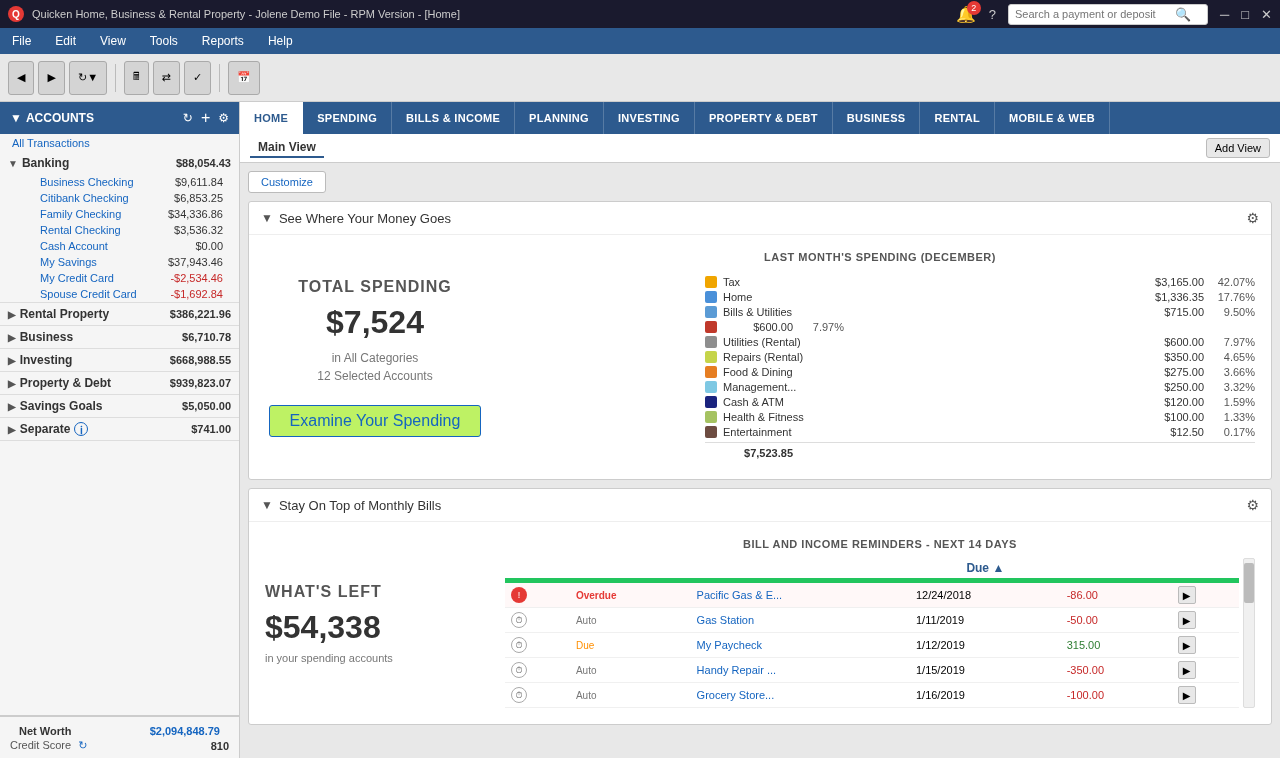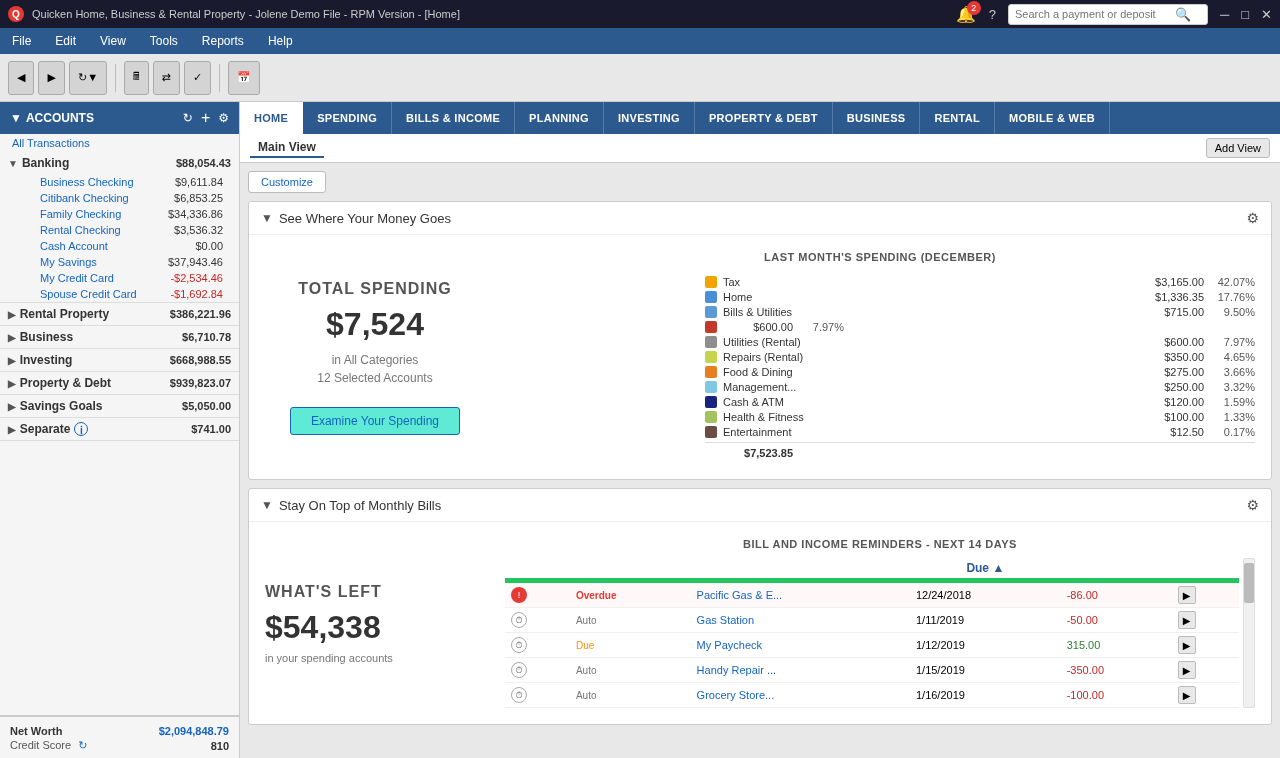--- a/index.html
+++ b/index.html
@@ -36,21 +36,21 @@
     .sidebar-content { flex: 1; overflow-y: auto; }
     .sidebar-link { color: #1565c0; font-size: 11px; padding: 3px 12px; display: block; cursor: pointer; }
     .sidebar-group { border-bottom: 1px solid #ddd; }
     .sidebar-group-header { padding: 4px 8px; display: flex; align-items: center; justify-content: space-between; cursor: pointer; font-size: 12px; font-weight: bold; color: #333; }
     .sidebar-group-total { color: #333; font-size: 11px; }
     .sidebar-item { padding: 2px 16px; display: flex; justify-content: space-between; cursor: pointer; font-size: 11px; }
     .sidebar-item-name { color: #1565c0; margin-left: 24px; }
     .sidebar-item-amount { color: #333; }
     .sidebar-item-amount.negative { color: #c62828; }
     .sidebar-footer { border-top: 2px solid #ccc; padding: 6px 10px; background: #f5f5f5; }
-    .sidebar-footer-row { display: flex; justify-content: space-between; align-items: center; margin: 2px 0; }
+    .sidebar-footer-row { display: flex; justify-content: space-between; align-items: center; margin: 2px 9px; }
     .sidebar-footer-label { font-size: 11px; font-weight: bold; color: #333; }
     .sidebar-footer-value { font-size: 11px; color: #1565c0; font-weight: bold; }
     .sidebar-footer-credit { display: flex; justify-content: space-between; align-items: flex-end; }
     .sidebar-footer-credit-label { font-size: 11px; color: #555; }
     .sidebar-footer-credit-value { font-size: 11px; color: #333; font-weight: bold; }
 
     
     .content-area { flex: 1; display: flex; flex-direction: column; overflow: hidden; }
 
     
@@ -78,21 +78,21 @@
     .collapse-icon { color: #555; font-size: 12px; cursor: pointer; }
     .gear-icon { color: #555; font-size: 14px; cursor: pointer; }
 
     
     .spending-card-body { display: flex; padding: 16px; gap: 20px; }
     .spending-left { display: flex; flex-direction: column; align-items: center; justify-content: center; width: 220px; flex-shrink: 0; }
     .spending-total-label { font-size: 16px; color: #555; font-weight: bold; letter-spacing: 1px; margin-bottom: 8px; }
     .spending-amount { font-size: 32px; color: #333; font-weight: bold; margin-bottom: 8px; }
     .spending-subtitle { font-size: 12px; color: #777; text-align: center; line-height: 1.5; }
     .spending-btn-row { margin-top: 20px; }
-    .examine-btn { border: 1px solid #1565c0; color: #1565c0; background: #5eead4; border-radius: 3px; padding: 6px 20px; font-size: 12px; cursor: pointer; }
+    .examine-btn { border: 1px solid #1565c0; color: #1565c0; background: #bef264; border-radius: 3px; padding: 6px 20px; font-size: 16px; cursor: pointer; }
     .spending-right { flex: 1; display: flex; gap: 16px; }
     .chart-container { width: 200px; display: flex; align-items: center; justify-content: center; }
     .legend-container { flex: 1; }
     .legend-title { font-size: 11px; font-weight: bold; color: #555; text-align: center; margin-bottom: 10px; letter-spacing: 0.5px; }
     .legend-item { display: flex; align-items: center; gap: 6px; margin: 3px 0; font-size: 11px; }
     .legend-color { width: 12px; height: 12px; border-radius: 2px; flex-shrink: 0; }
     .legend-name { flex: 1; color: #333; }
     .legend-amount { color: #333; min-width: 70px; text-align: right; }
     .legend-pct { color: #555; min-width: 45px; text-align: right; }
     .legend-total { display: flex; align-items: center; gap: 6px; margin-top: 4px; padding-top: 4px; border-top: 1px solid #ddd; font-size: 11px; font-weight: bold; }

